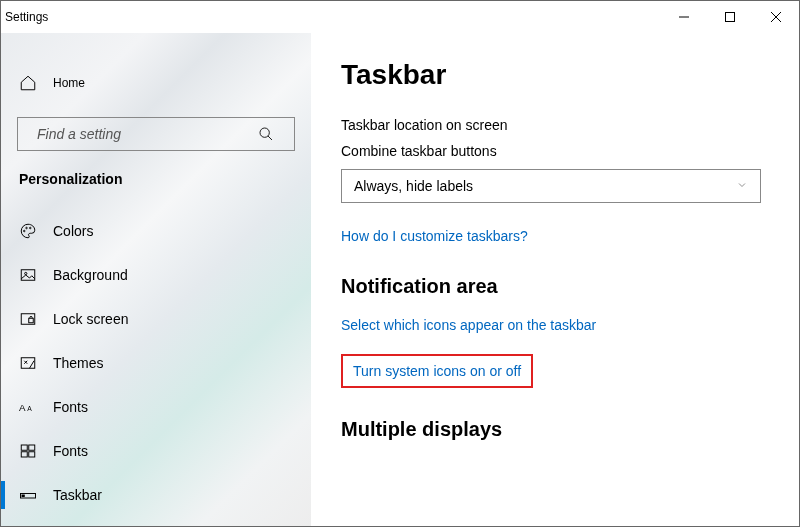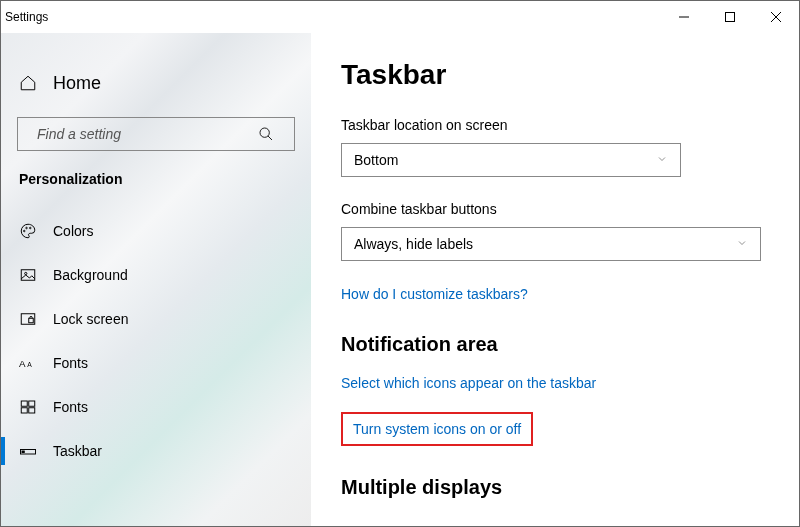--- a/index.html
+++ b/index.html
@@ -10,21 +10,21 @@
   .titlebar-controls { display: flex; height: 100%; }
   .titlebar-btn { width: 46px; height: 32px; display: flex; align-items: center; justify-content: center; cursor: default; }
   .titlebar-btn svg { stroke: #000; }
   .body { flex: 1; display: flex; overflow: hidden; }
   .sidebar {
     width: 310px; height: 100%; position: relative; overflow: hidden;
     background: linear-gradient(135deg, #e9ecef 0%, #f3f4f6 18%, #e2e6ea 28%, #f6f7f8 42%, #e5eaee 56%, #d5ebe8 70%, #f1f3f4 86%, #ededed 100%);
   }
   .sidebar-inner { position: relative; z-index: 1; padding-top: 0; }
   .home-row { display: flex; align-items: center; height: 40px; padding: 0 18px; gap: 16px; margin-top: 30px; cursor: default; }
-  .home-row span { font-size: 18px; color: #000; }
+  .home-row span { font-size: 12px; color: #000; }
   .search-wrap { padding: 0 16px; margin-top: 14px; }
   .search { width: 100%; height: 34px; border: 1px solid #888; background: rgba(255,255,255,0.0); display: flex; align-items: center; padding: 0 16px; justify-content: center; }
   .search input { border: none; outline: none; background: transparent; font-size: 14px; color: #555; width: 220px; font-style: normal; }
   .search input::placeholder { color: #555; font-style: italic; }
   .category { padding: 0 18px; margin-top: 20px; font-size: 14px; font-weight: 600; color: #000; }
   .nav { margin-top: 22px; }
   .nav-item { display: flex; align-items: center; height: 44px; padding: 0 18px; gap: 16px; font-size: 14px; color: #000; cursor: default; position: relative; }
   .nav-item.active::before { content: ""; position: absolute; left: 0; top: 8px; bottom: 8px; width: 4px; background: #0078d4; }
   .icon { width: 18px; height: 18px; display: flex; align-items: center; justify-content: center; flex-shrink: 0; }
   .icon svg { stroke: #000; fill: none; stroke-width: 1.3; }
@@ -121,20 +121,30 @@
               <svg width="18" height="18" viewBox="0 0 24 24">
                   <rect x="3" y="5" width="18" height="14"></rect>
                   <rect x="13" y="11" width="6" height="6"></rect>
                   <path d="M14.5 11 v-1 a1.5 1.5 0 0 1 3 0 v1"></path>
                 </svg>
             </span>
             <span>Lock screen</span>
           </div>
           <div class="nav-item">
             <span class="icon">
+              <svg width="18" height="18" viewBox="0 0 24 24">
+                  <rect x="3" y="5" width="18" height="14"></rect>
+                  <path d="M7 9 L11 13 M7 13 L11 9"></path>
+                  <path d="M14 19 l6-10"></path>
+                </svg>
+            </span>
+            <span>Themes</span>
+          </div>
+          <div class="nav-item">
+            <span class="icon">
               <svg width="18" height="14" viewBox="0 0 24 18">
                   <text x="0" y="14" font-size="13" font-family="Segoe UI" fill="#000" stroke="none">A</text>
                   <text x="11" y="14" font-size="9" font-family="Segoe UI" fill="#000" stroke="none">A</text>
                 </svg>
             </span>
             <span>Fonts</span>
           </div>
           <div class="nav-item">
             <span class="icon">
               <svg width="18" height="18" viewBox="0 0 24 24">
@@ -157,28 +167,20 @@
             <span>Taskbar</span>
           </div>
         </div>
       </div>
     </div>
 
     <div class="content">
       <h1>Taskbar</h1>
 
       <div class="field-label">Taskbar location on screen</div>
-      <div class="select loc">
-        <span>Bottom</span>
-        <span class="chevron">
-          <svg width="12" height="12" viewBox="0 0 24 24">
-              <polyline points="6 9 12 15 18 9"></polyline>
-            </svg>
-        </span>
-      </div>
 
       <div class="field-label">Combine taskbar buttons</div>
       <div class="select combine">
         <span>Always, hide labels</span>
         <span class="chevron">
           <svg width="12" height="12" viewBox="0 0 24 24">
               <polyline points="6 9 12 15 18 9"></polyline>
             </svg>
         </span>
       </div>

